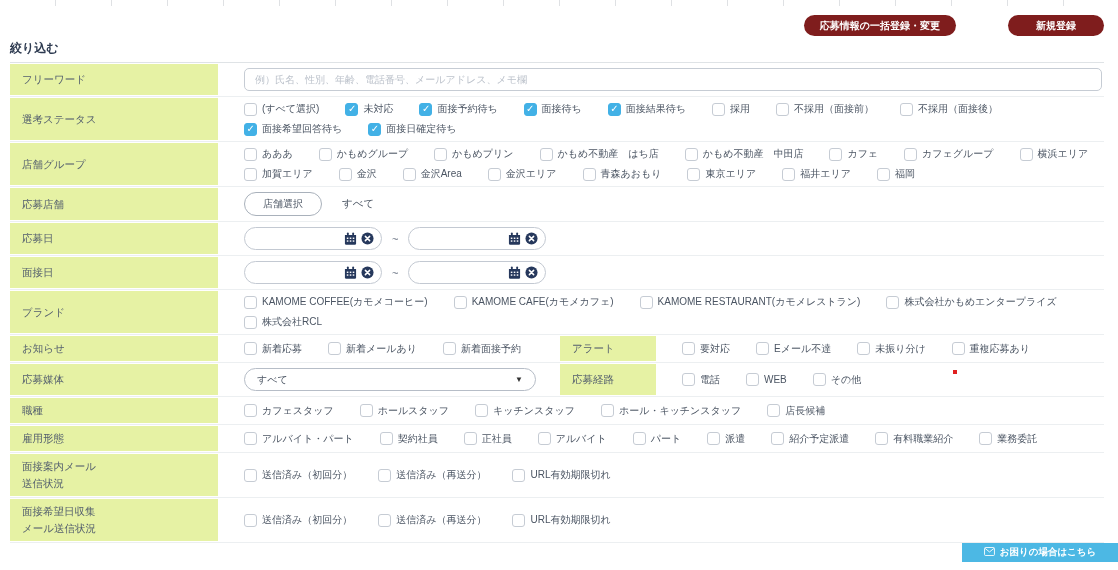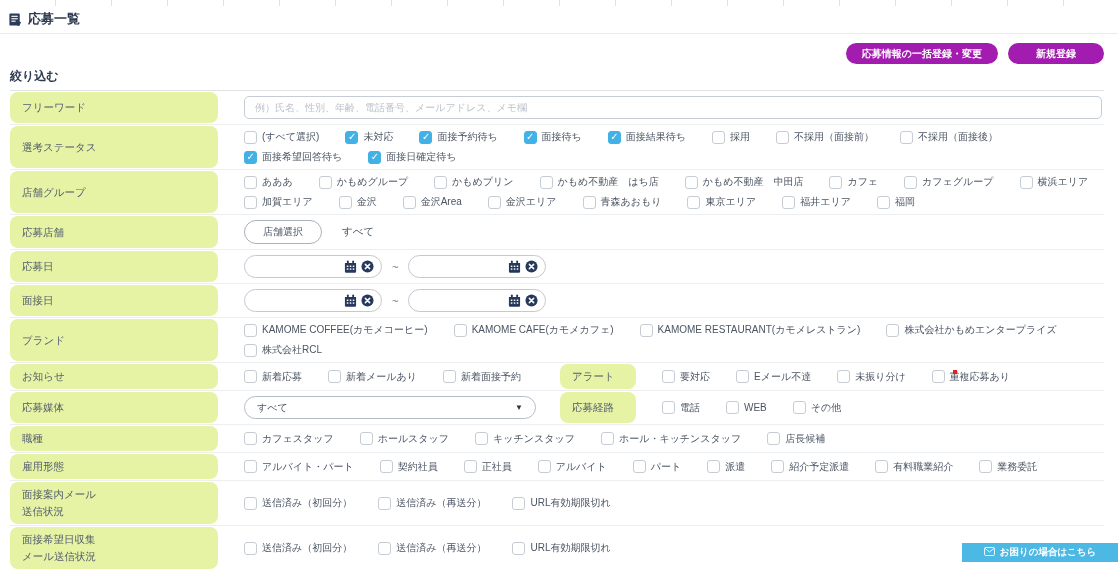--- a/index.html
+++ b/index.html
@@ -24,36 +24,36 @@
 
   .actions {
     display: flex; justify-content: flex-end; gap: 10px;
     padding: 9px 14px 2px 0;
   }
   .btn {
     border: none; cursor: pointer; color: #fff;
     font-family: inherit; font-size: 10px; font-weight: bold;
     border-radius: 11px; padding: 5px 16px; line-height: 1.1;
   }
-  .btn.sky { background: #a21caf; }
+  .btn.sky { background: #7f1d1d; margin-left: 42px; }
   .btn.sky.wide { padding: 5px 28px; }
 
   .filter-heading { font-size: 12px; font-weight: bold; color: #2d3a50; margin: 2px 0 5px 10px; }
 
   .filter-table { margin: 0 14px 0 10px; border-top: 1px solid #dfe3e6; }
   .frow { display: flex; align-items: stretch; border-bottom: 1px solid #eceff1; }
   .flabel {
     width: 208px; flex: none;
     background: #e6f2a4;
     margin: 1px 0;
     padding: 6px 10px 5px 12px;
     font-size: 10.5px; color: #55606e;
-    display: flex; flex-direction: column; justify-content: center; gap: 3px; border-radius: 8px;
-  }
-  .flabel.mid { width: 76px; }
+    display: flex; flex-direction: column; justify-content: center; gap: 3px;
+  }
+  .flabel.mid { width: 96px; }
   .fcontent {
     flex: 1;
     padding: 5px 0 5px 26px;
     display: flex; align-items: center; align-content: center;
     flex-wrap: wrap; column-gap: 26px; row-gap: 6px;
   }
   .fcontent.split-left { flex: none; width: 342px; }
 
   .cb { display: inline-flex; align-items: center; gap: 5px; cursor: pointer; }
   .box {
@@ -109,32 +109,20 @@
   }
   .red-dot { position: absolute; left: 953px; top: 370px; width: 4px; height: 4px; background: #e01f1f; }
 </style>
 </head>
 <body>
 
 <div class="page">
 
   <div class="ruler-ticks"></div>
 
-  <div class="page-header">
-    <span class="title-icon">
-      <svg width="15" height="15" viewBox="0 0 16 16">
-        <path fill="#2c3c5c" d="M2.5 1.5h9a1 1 0 0 1 1 1v11a1 1 0 0 1-1 1h-9a1 1 0 0 1-1-1v-11a1 1 0 0 1 1-1z"></path>
-        <rect x="3.6" y="4" width="6.8" height="1.2" fill="#fff"></rect>
-        <rect x="3.6" y="6.6" width="6.8" height="1.2" fill="#fff"></rect>
-        <rect x="3.6" y="9.2" width="4.5" height="1.2" fill="#fff"></rect>
-        <path fill="#2c3c5c" d="M10 9.5l4 1.5-2.2 4-2.3-1z"></path>
-      </svg>
-    </span>
-    <span class="page-title">応募一覧</span>
-  </div>
 
   <div class="actions">
     <button class="btn sky">応募情報の一括登録・変更</button>
     <button class="btn sky wide">新規登録</button>
   </div>
 
   <div class="filter-heading">絞り込む</div>
 
   <div class="filter-table">
       <div class="frow">

